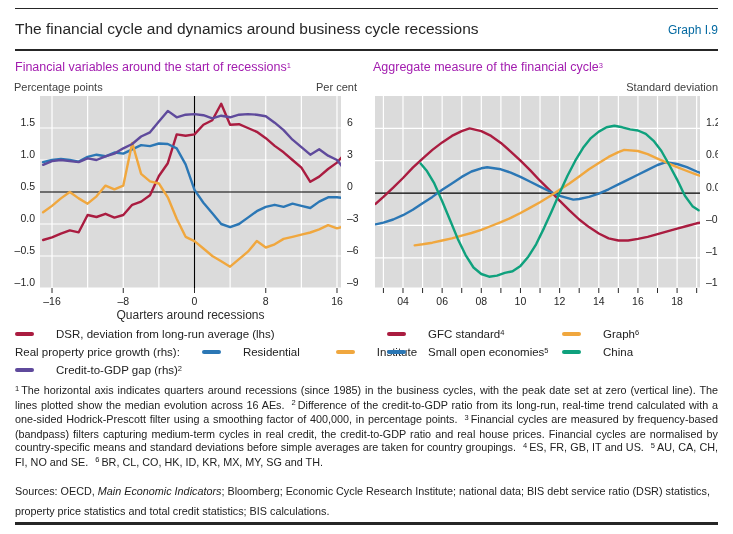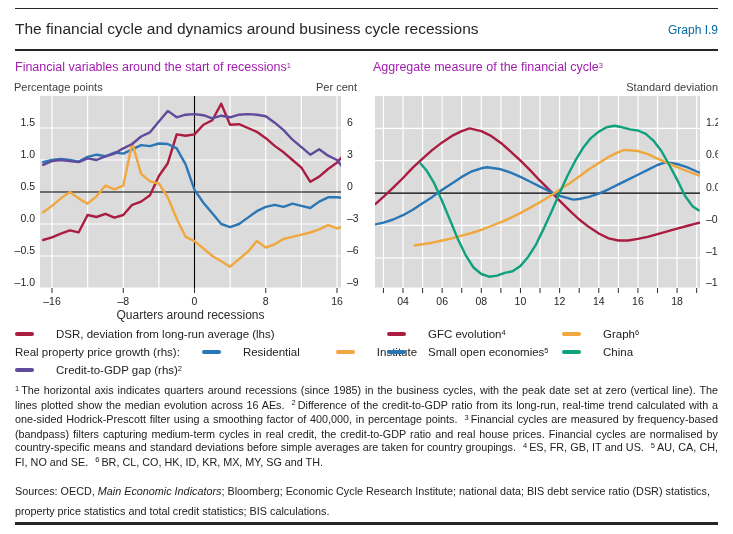--- a/index.html
+++ b/index.html
@@ -185,21 +185,21 @@
     </div>
     <div class="lg-row">
       <span class="swatch" style="background: rgb(95, 74, 156);"></span>
       <span><span>Credit-to-GDP gap (rhs)</span><span class="sup">2</span></span>
     </div>
   </div>
 
   <div class="abs legend" style="left:387px; top:325px;">
     <div class="lg-row">
       <span class="swatch" style="background: rgb(170, 28, 64);"></span>
-      <span><span>GFC evolution</span><span class="sup">4</span></span>
+      <span><span>GFC standard</span><span class="sup">4</span></span>
     </div>
     <div class="lg-row">
       <span class="swatch" style="background: rgb(43, 119, 181);"></span>
       <span><span>Small open economies</span><span class="sup">5</span></span>
     </div>
   </div>
   <div class="abs legend" style="left:562px; top:325px;">
     <div class="lg-row">
       <span class="swatch" style="background: rgb(240, 167, 62);"></span>
       <span><span>Graph</span><span class="sup">6</span></span>

